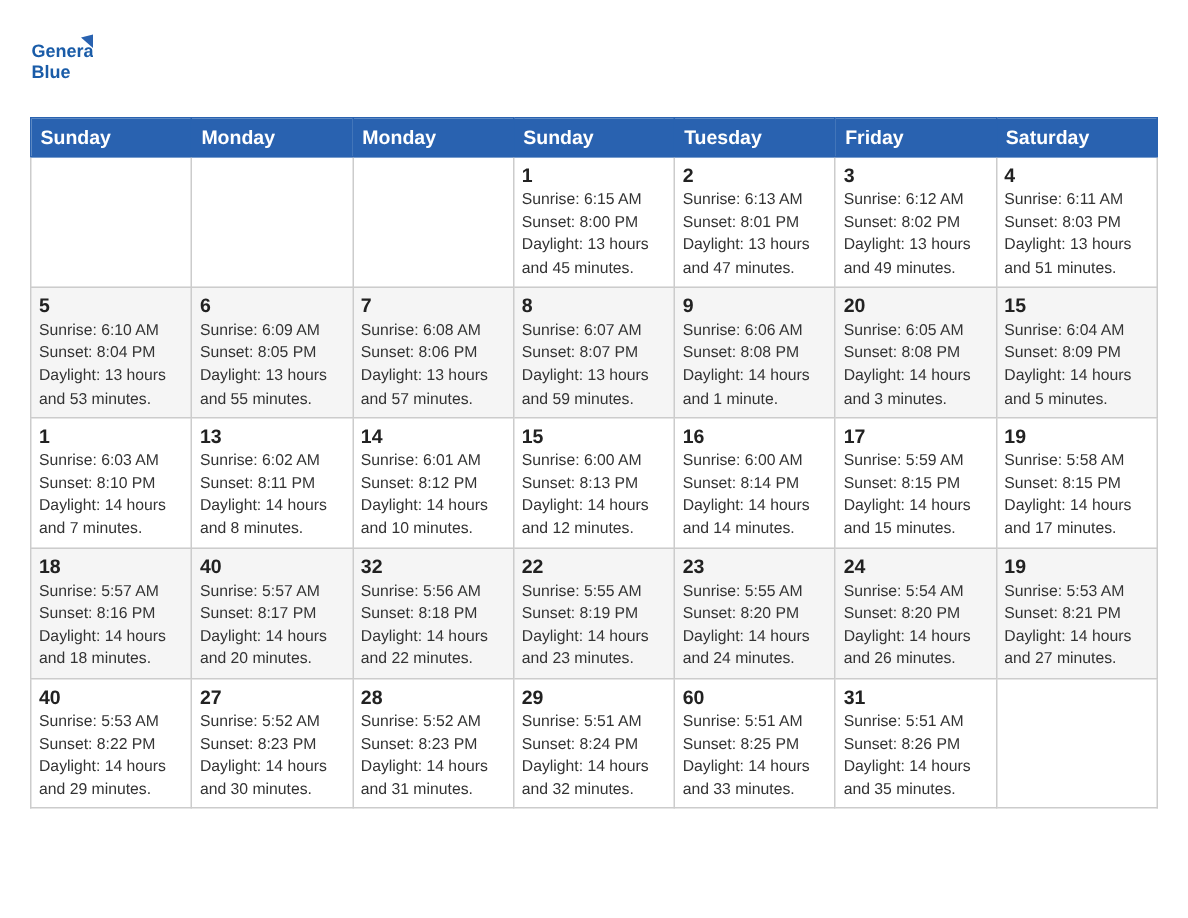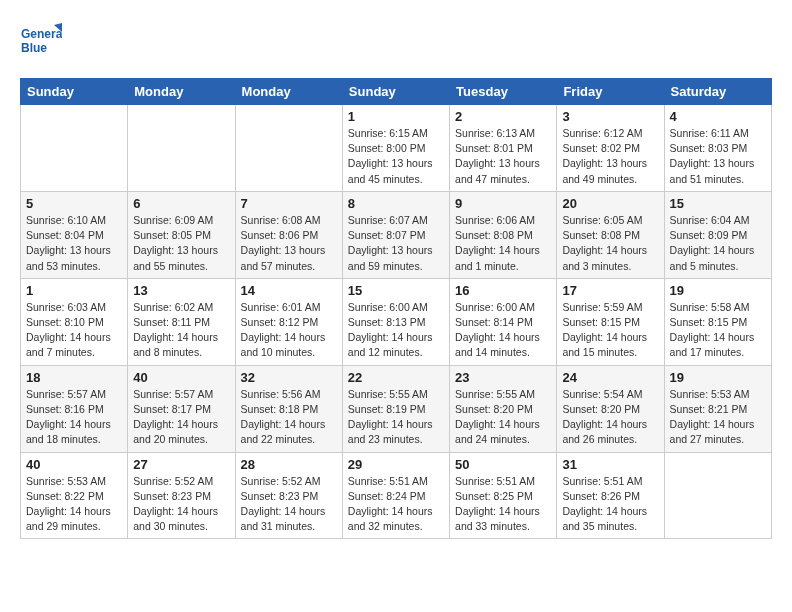--- a/index.html
+++ b/index.html
@@ -231,21 +231,21 @@
           </td>
           <td>
             <div class="day-number">28</div>
             <div class="day-info">Sunrise: 5:52 AM<br>Sunset: 8:23 PM<br>Daylight: 14 hours<br>and 31 minutes.</div>
           </td>
           <td>
             <div class="day-number">29</div>
             <div class="day-info">Sunrise: 5:51 AM<br>Sunset: 8:24 PM<br>Daylight: 14 hours<br>and 32 minutes.</div>
           </td>
           <td>
-            <div class="day-number">50</div>
+            <div class="day-number">60</div>
             <div class="day-info">Sunrise: 5:51 AM<br>Sunset: 8:25 PM<br>Daylight: 14 hours<br>and 33 minutes.</div>
           </td>
           <td>
             <div class="day-number">31</div>
             <div class="day-info">Sunrise: 5:51 AM<br>Sunset: 8:26 PM<br>Daylight: 14 hours<br>and 35 minutes.</div>
           </td>
           <td class="empty-cell"></td>
         </tr>
       </tbody>
   </table>

